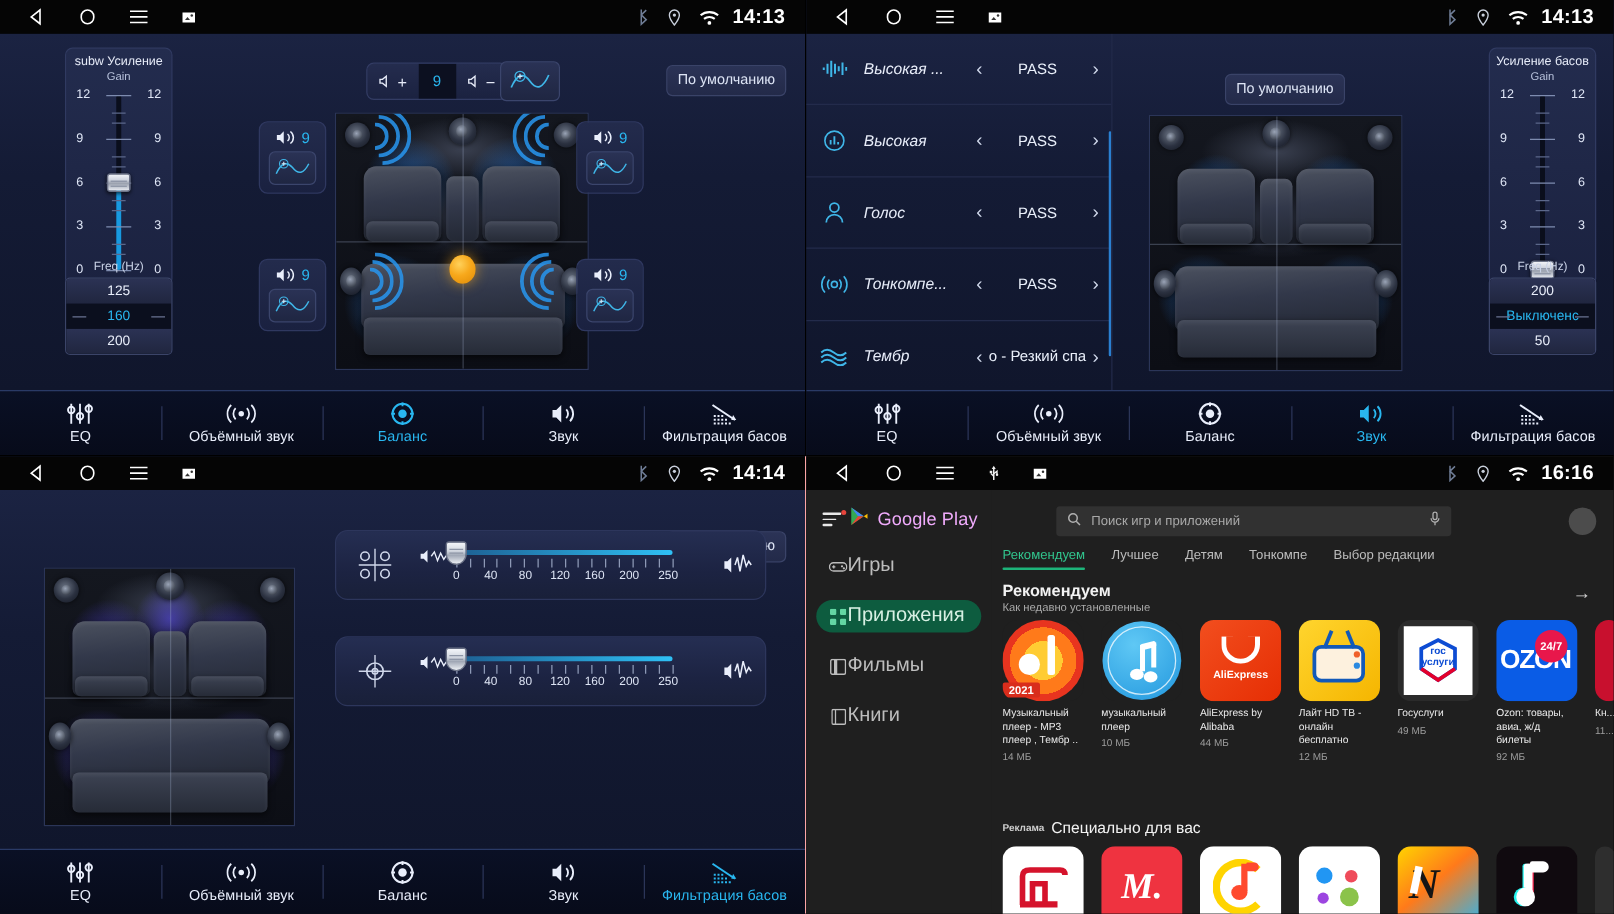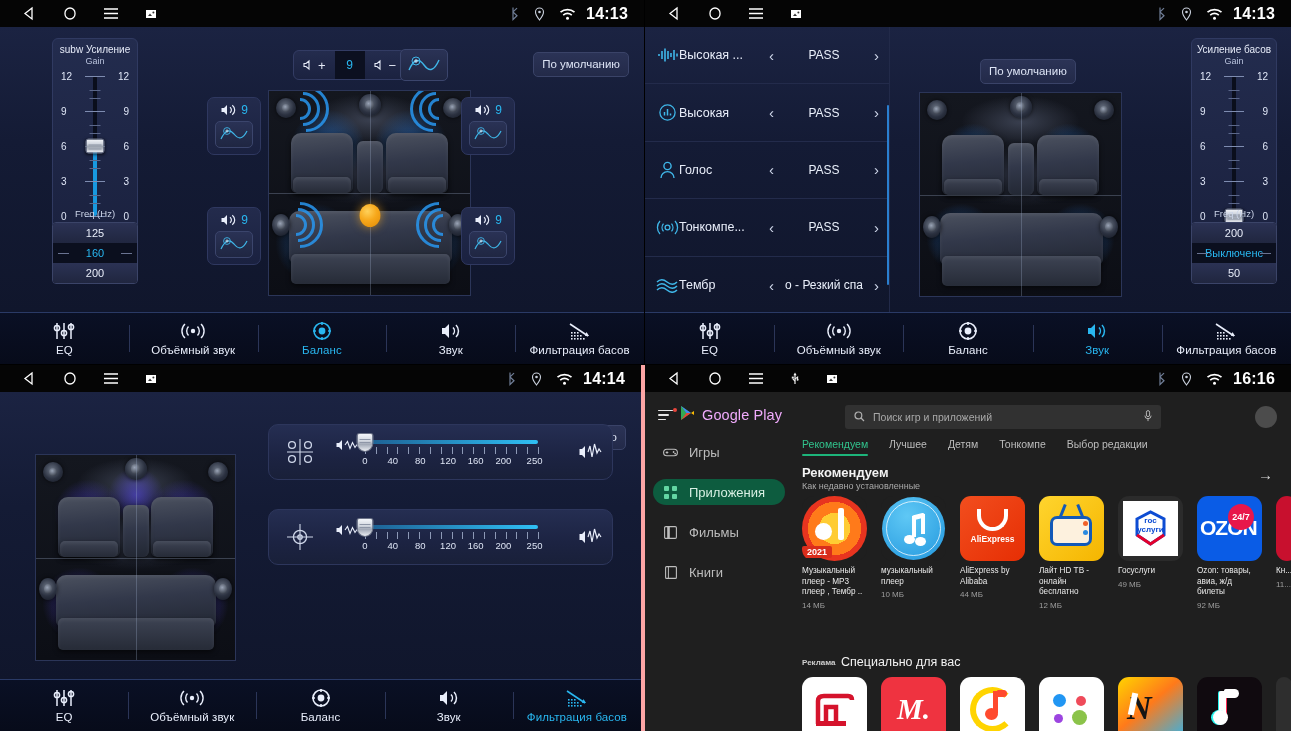--- a/index.html
+++ b/index.html
@@ -14,21 +14,21 @@
     width: 1291px; height: 731px;
     display: grid;
     grid-template-columns: 645px 646px;
     grid-template-rows: 365px 366px;
     gap: 0;
     background: #000;
   }
   .pane { position: relative; overflow: hidden; background: #10162b; }
   .pane.tl { border-right: 1px solid #000; border-bottom: 1px solid #000; }
   .pane.tr { border-bottom: 1px solid #000; }
-  .pane.bl { border-right: 4px solid #fca5a5; }
+  .pane.bl { border-right: 1px solid #fca5a5; }
 
   
   .statusbar {
     position: absolute; top: 0; left: 0; right: 0; height: 27px;
     background: #050505;
     display: flex; align-items: center;
     padding: 0 8px;
     z-index: 30;
   }
   .sb-left { display: flex; align-items: center; gap: 26px; padding-left: 14px; }
@@ -224,22 +224,22 @@
   
   .dsp-list { position: absolute; top: 0; left: 0; width: 244px; bottom: 0; }
   .dsp-list-row {
     position: relative; height: 57.4px;
     display: flex; align-items: center;
     border-bottom: 1px solid #232b4b;
     padding: 0 6px 0 10px;
   }
   .dsp-list-row .ri { width: 24px; display: flex; align-items: center; justify-content: center; }
   .dsp-list-row .rl {
-    color: #e8edf9; font-size: 12.5px; margin-left: 0;
-    width: 86px; white-space: nowrap; overflow: hidden; text-overflow: ellipsis;
+    color: #e8edf9; font-size: 12.5px; margin-left: 12px;
+    width: 86px; white-space: nowrap; overflow: hidden; text-overflow: ellipsis; font-style: italic;
   }
   .dsp-list-row .arw { color: #cfd7ea; font-size: 15px; padding: 0 4px; }
   .dsp-list-row .rv { flex: 1; text-align: center; color: #eaf0fb; font-size: 12px;
     white-space: nowrap; overflow: hidden; }
   .list-scroll {
     position: absolute; right: 0; top: 78px; width: 2px; height: 180px;
     background: #2a7fd0; border-radius: 1px;
   }
   .list-divider {
     position: absolute; left: 244px; top: 0; bottom: 0; width: 1px; background: #222a49;
@@ -289,25 +289,25 @@
   .gp-hamb i:nth-child(1) { top: 0; width: 15px; }
   .gp-hamb i:nth-child(2) { top: 4.5px; width: 11px; }
   .gp-hamb i:nth-child(3) { top: 9px; width: 8px; }
   .gp-hamb .dot {
     position: absolute; top: -2px; right: -4px; width: 4px; height: 4px;
     border-radius: 50%; background: #e8453c;
   }
   .gp-brand { color: #f0abfc; font-size: 14.5px; letter-spacing: .1px; }
   .gp-nav { margin-top: 14px; }
   .gp-nav-item {
-    display: flex; align-items: center; gap: 11px;
+    display: flex; align-items: center; 
     height: 26px; margin: 0 8px 14px 8px;
     padding: 0 10px;
     border-radius: 13px;
-    color: #bdbdbd; font-size: 13px;
+    color: #bdbdbd; font-size: 16px;
   }
   .gp-nav-item.active { background: #0d5c3f; color: #d7f0e3; }
   .gp-nav-ico { width: 15px; display: flex; align-items: center; justify-content: center; }
 
   .gp-main { position: absolute; left: 148px; right: 0; top: 0; bottom: 0; }
   .gp-search {
     position: absolute; left: 52px; top: 13px; right: 130px; height: 24px;
     background: #313131; border-radius: 3px;
     display: flex; align-items: center; gap: 8px; padding: 0 9px;
   }

